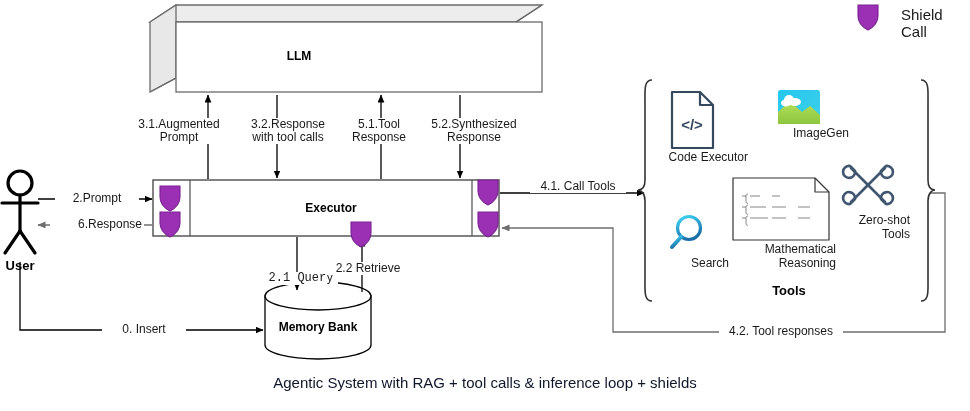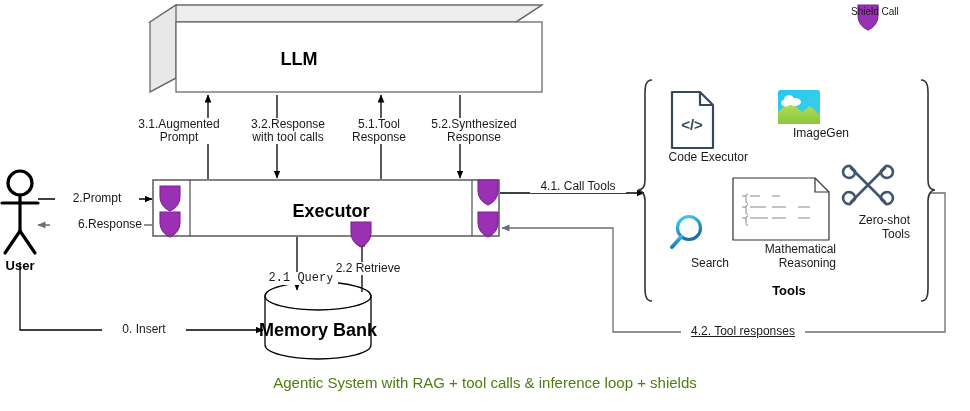--- a/index.html
+++ b/index.html
@@ -2,25 +2,25 @@
 <html><head>
 <meta charset="utf-8">
 <style>
   html,body{margin:0;padding:0;background:#ffffff;}
   body{width:970px;height:411px;position:relative;overflow:hidden;
        font-family:"Liberation Sans","DejaVu Sans",sans-serif;color:#000;}
   .stage{position:absolute;inset:0;}
   svg.layer{position:absolute;left:0;top:0;width:970px;height:411px;overflow:visible;}
   .lbl{position:absolute;font-size:12px;line-height:13px;color:#1a1a1a;
        text-align:center;white-space:pre;background:#fff;padding:0 2px;}
-  .nodetext{position:absolute;font-size:18px;font-weight:bold;color:#000;text-align:center;}
+  .nodetext{position:absolute;font-size:12px;font-weight:bold;color:#000;text-align:center;}
   .tooltext{position:absolute;font-size:12px;line-height:14px;color:#1a1a1a;text-align:right;}
   .caption{position:absolute;left:0;top:374px;width:970px;text-align:center;
-           font-size:15px;color:#4d7c0f;}
-  .legend-text{position:absolute;left:851px;top:6px;font-size:10px;color:#1a1a1a;}
+           font-size:15px;color:#0f172a;}
+  .legend-text{position:absolute;left:901px;top:6px;font-size:15px;color:#1a1a1a;}
 </style>
 </head>
 <body>
 
 <div class="stage">
 
   <svg class="layer" viewBox="0 0 970 411">
     <defs>
       <marker id="arrBlk" markerWidth="9" markerHeight="9" refX="7.5" refY="3.4" orient="auto" markerUnits="userSpaceOnUse">
         <path d="M0,0 L8,3.4 L0,6.8 z" fill="#000"></path>
@@ -199,21 +199,21 @@
   <div class="lbl" style="left:177px;top:118px;width:84px;margin-left:-42px;">3.1.Augmented
 Prompt</div>
   <div class="lbl" style="left:286px;top:118px;width:96px;margin-left:-48px;">3.2.Response
 with tool calls</div>
   <div class="lbl" style="left:377px;top:118px;width:70px;margin-left:-35px;">5.1.Tool
 Response</div>
   <div class="lbl" style="left:472px;top:118px;width:92px;margin-left:-46px;">5.2.Synthesized
 Response</div>
 
   <div class="lbl" style="left:576px;top:180px;width:92px;margin-left:-46px;">4.1. Call Tools</div>
-  <div class="lbl" style="left:741px;top:325px;width:120px;margin-left:-60px;text-decoration:underline;">4.2. Tool responses</div>
+  <div class="lbl" style="left:779px;top:325px;width:120px;margin-left:-60px;">4.2. Tool responses</div>
 
   <div class="tooltext" style="left:693px;top:150px;width:110px;margin-left:-55px;">Code Executor</div>
   <div class="tooltext" style="left:799px;top:126px;width:100px;margin-left:-50px;">ImageGen</div>
   <div class="tooltext" style="left:689px;top:256px;width:80px;margin-left:-40px;">Search</div>
   <div class="tooltext" style="left:781px;top:242px;width:110px;margin-left:-55px;white-space:pre;">Mathematical
 Reasoning</div>
   <div class="tooltext" style="left:868px;top:213px;width:84px;margin-left:-42px;white-space:pre;">Zero-shot
 Tools</div>
 
   <div class="legend-text">Shield Call</div>

